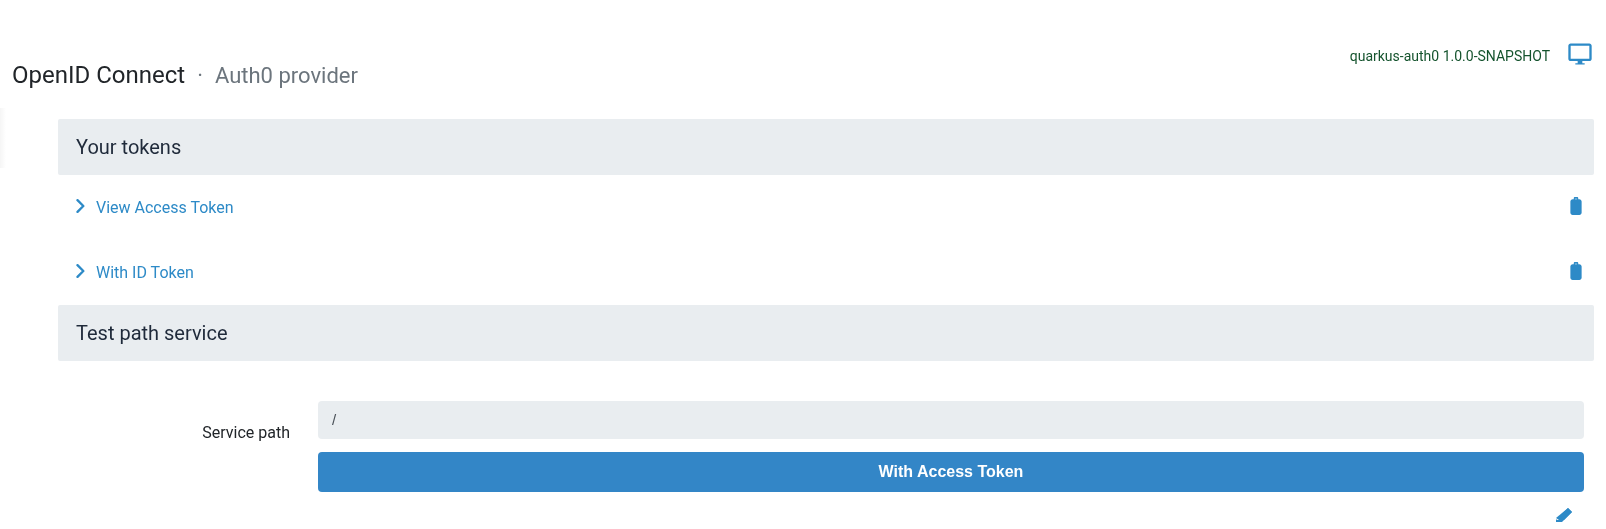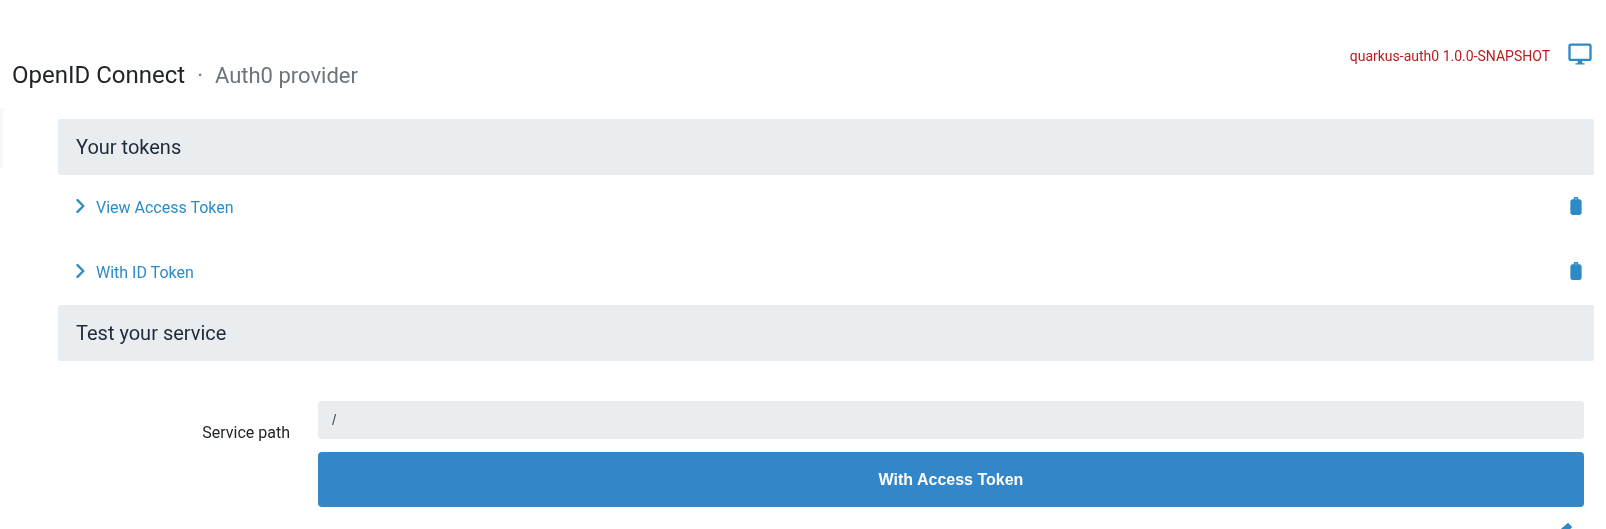--- a/index.html
+++ b/index.html
@@ -43,21 +43,21 @@
       font-weight: 400;
       margin-top: 41px;
     }
     .header-right {
       display: flex;
       align-items: center;
       gap: 16px;
     }
     .app-meta {
       font-size: 14px;
-      color: #b91c1c;
+      color: #14532d;
     }
     .monitor-icon svg {
       width: 28px;
       height: 28px;
       fill: #2d8ac7;
     }
     .content {
       padding: 8px 12px 0 58px;
       position: relative;
     }
@@ -141,21 +141,21 @@
     .btn-primary {
       flex: 1;
       background: #337ab7;
       color: #ffffff;
       border: none;
       border-radius: 4px;
       padding: 10px 12px;
       font-size: 16px;
       font-weight: 600;
       cursor: pointer;
-      height: 55px;
+      height: 40px;
       background: linear-gradient(to bottom, #3a8bca, #2f7ab4);
       background: #3386c7;
     }
     .btn-primary {
       background: #3386c7;
     }
     .footer-icon {
       display: flex;
       justify-content: flex-end;
       padding: 14px 10px 0 0;
@@ -217,21 +217,21 @@
           <span>With ID Token</span>
         </div>
         <span class="clipboard-icon">
           <svg viewBox="0 0 14 16">
               <path d="M10 2h-1V1c0-.55-.45-1-1-1H6c-.55 0-1 .45-1 1v1H4c-1.1 0-2 .9-2 2v10c0 1.1.9 2 2 2h6c1.1 0 2-.9 2-2V4c0-1.1-.9-2-2-2zM8 2H6V1.5h2V2z"></path>
             </svg>
         </span>
       </div>
     </div>
 
-    <div class="section-header">Test your service</div>
+    <div class="section-header">Test path service</div>
 
     <div class="form-area">
       <div class="form-row">
         <label class="form-label">Service path</label>
         <input class="form-input" type="text" value="/" style="">
       </div>
       <div class="button-row">
         <button class="btn-primary">With Access Token</button>
       </div>
       <div class="footer-icon">

